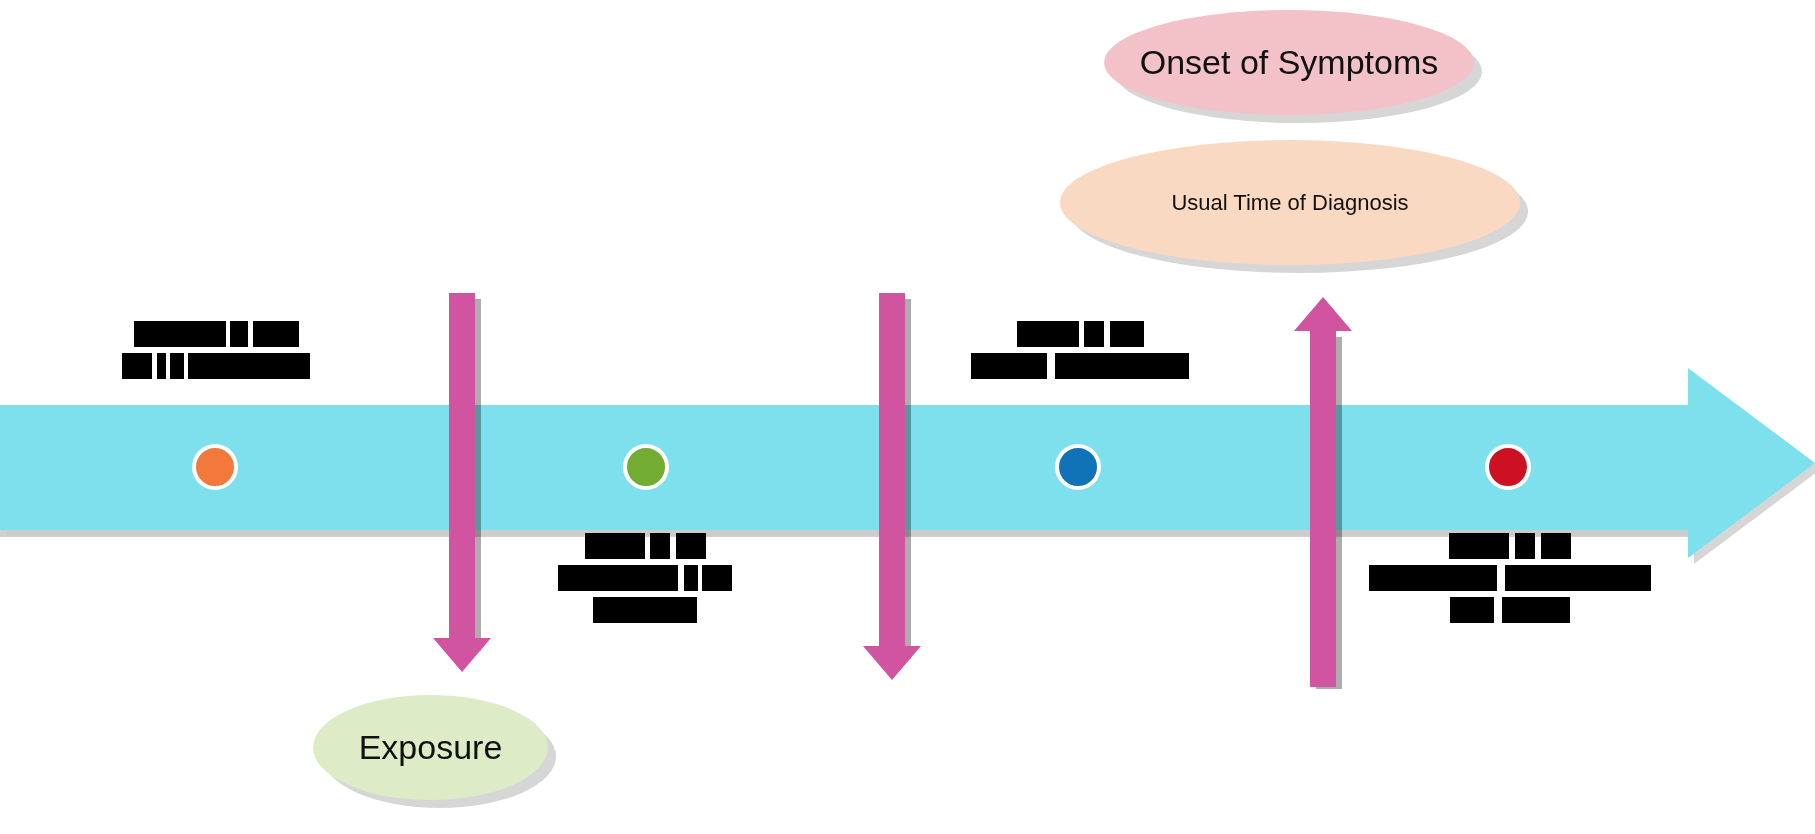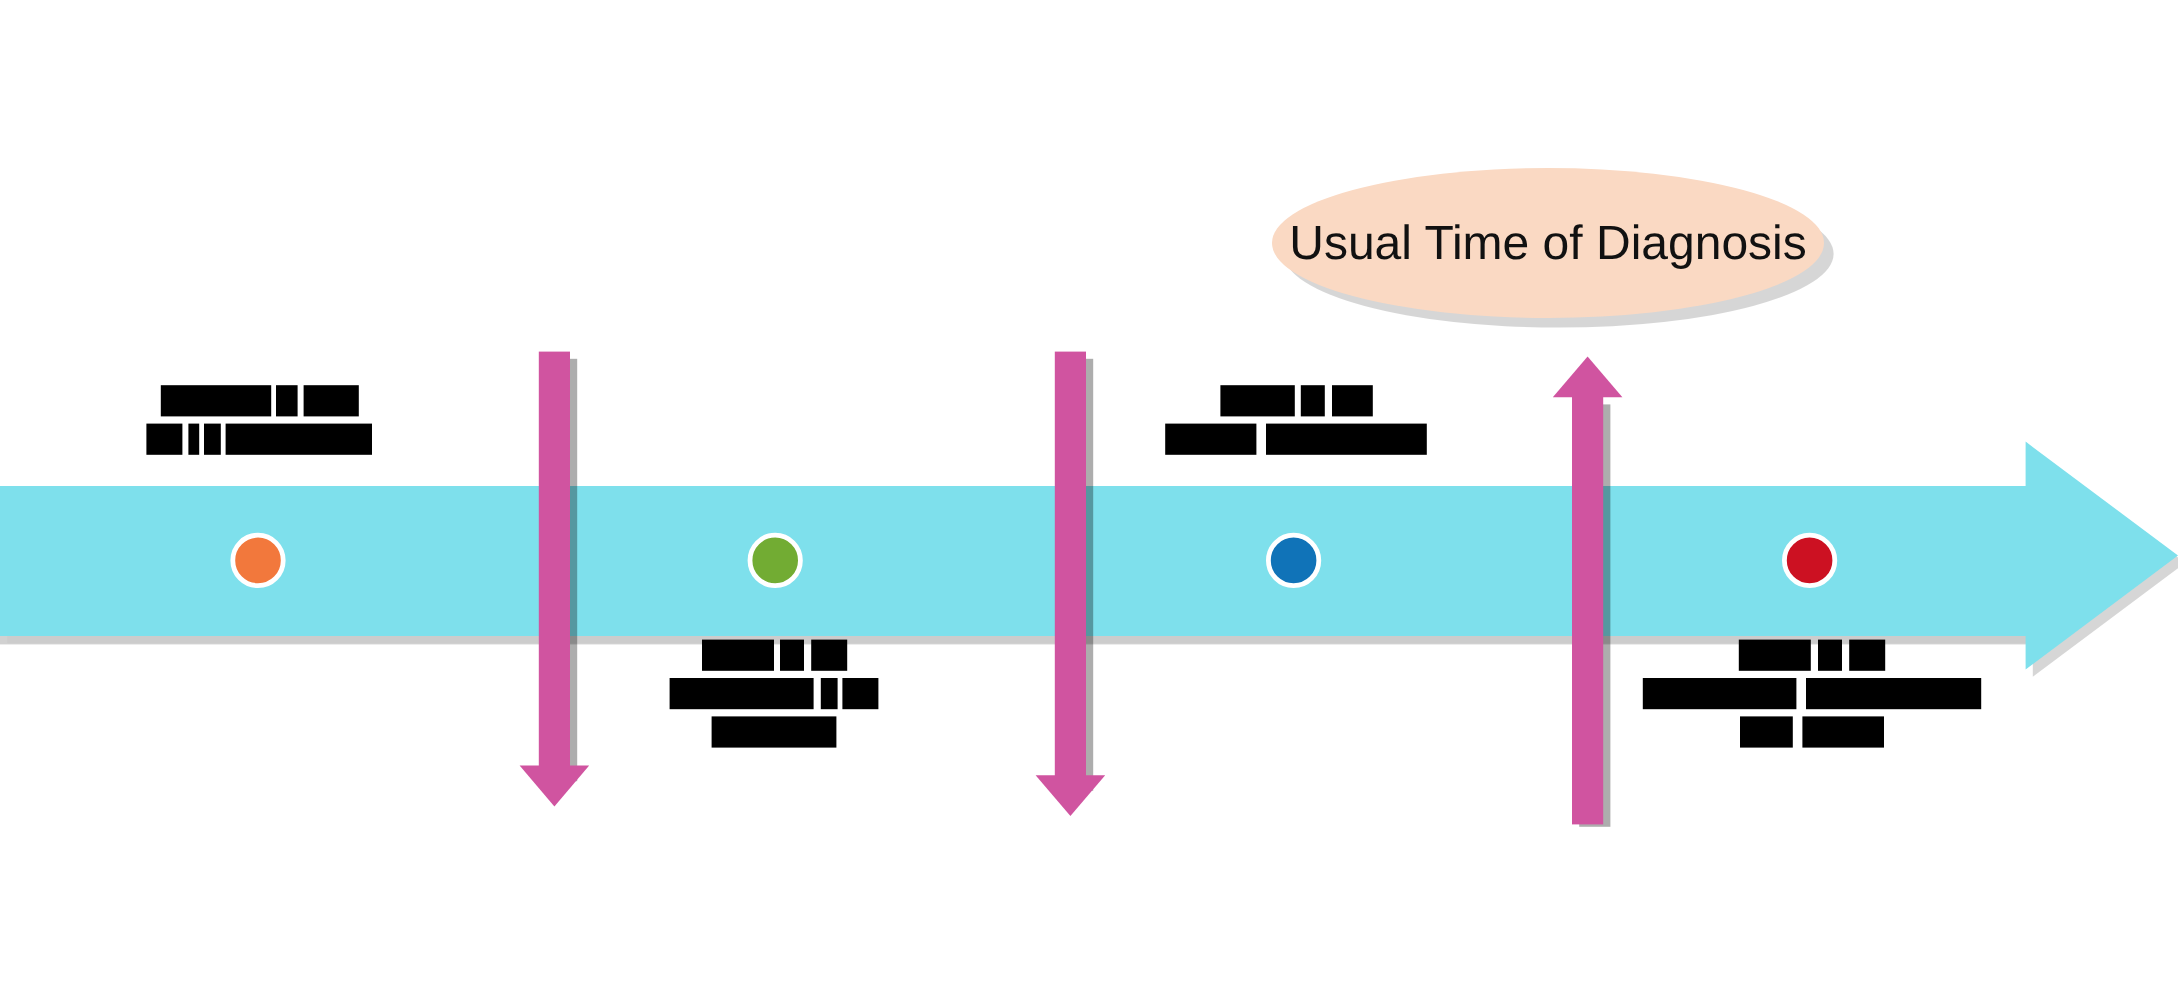--- a/index.html
+++ b/index.html
@@ -119,25 +119,31 @@
     <div class="shaft" style="top:0;height:356px;"></div>
     <div class="head" style="top:353px;"></div>
   </div>
 
   <div class="varrow up" style="left:1293px;top:297px;width:60px;height:400px;">
     <div class="shadow-shaft" style="top:40px;height:352px;margin-left:6px;"></div>
     <div class="head" style="top:0;"></div>
     <div class="shaft" style="top:32px;height:358px;"></div>
   </div>
 
-
-  <div class="callout" style="left:1060px;top:140px;width:460px;height:125px;background:#FAD9C3;font-size:40px;">
+  <div class="callout" style="left:1104px;top:10px;width:370px;height:105px;background:#F2C2C8;font-size:34px;">
+    <span>Onset of Symptoms</span>
+  </div>
+
+  <div class="callout" style="left:1060px;top:140px;width:460px;height:125px;background:#FAD9C3;font-size:22px;">
     <span>Usual Time of Diagnosis</span>
   </div>
 
+  <div class="callout" style="left:313px;top:695px;width:235px;height:105px;background:#DDEBC6;font-size:34px;">
+    <span>Exposure</span>
+  </div>
 
 
   <div class="redacted" style="left:96px;top:318px;width:240px;">
       <span class="rline" style="height: 26px; display: flex; background: transparent;">
         <i style="height: 100%; width: 92px; background: rgb(0, 0, 0);"></i>
         <i style="height: 100%; width: 4px; background: transparent;"></i>
         <i style="height: 100%; width: 18px; background: rgb(0, 0, 0);"></i>
         <i style="height: 100%; width: 5px; background: transparent;"></i>
         <i style="height: 100%; width: 46px; background: rgb(0, 0, 0);"></i>
       </span>

